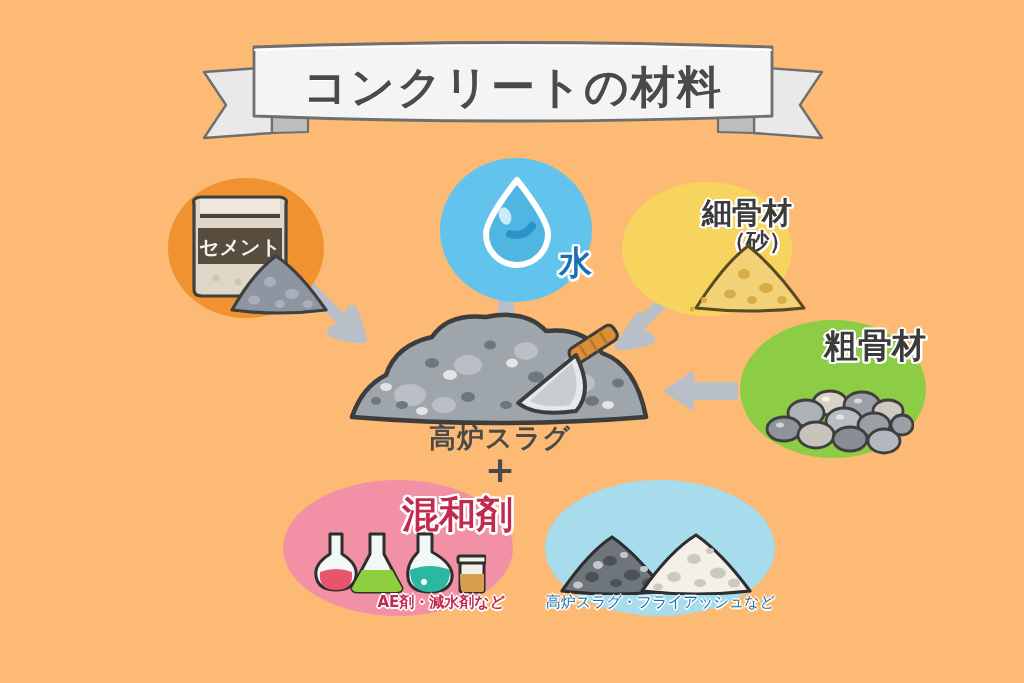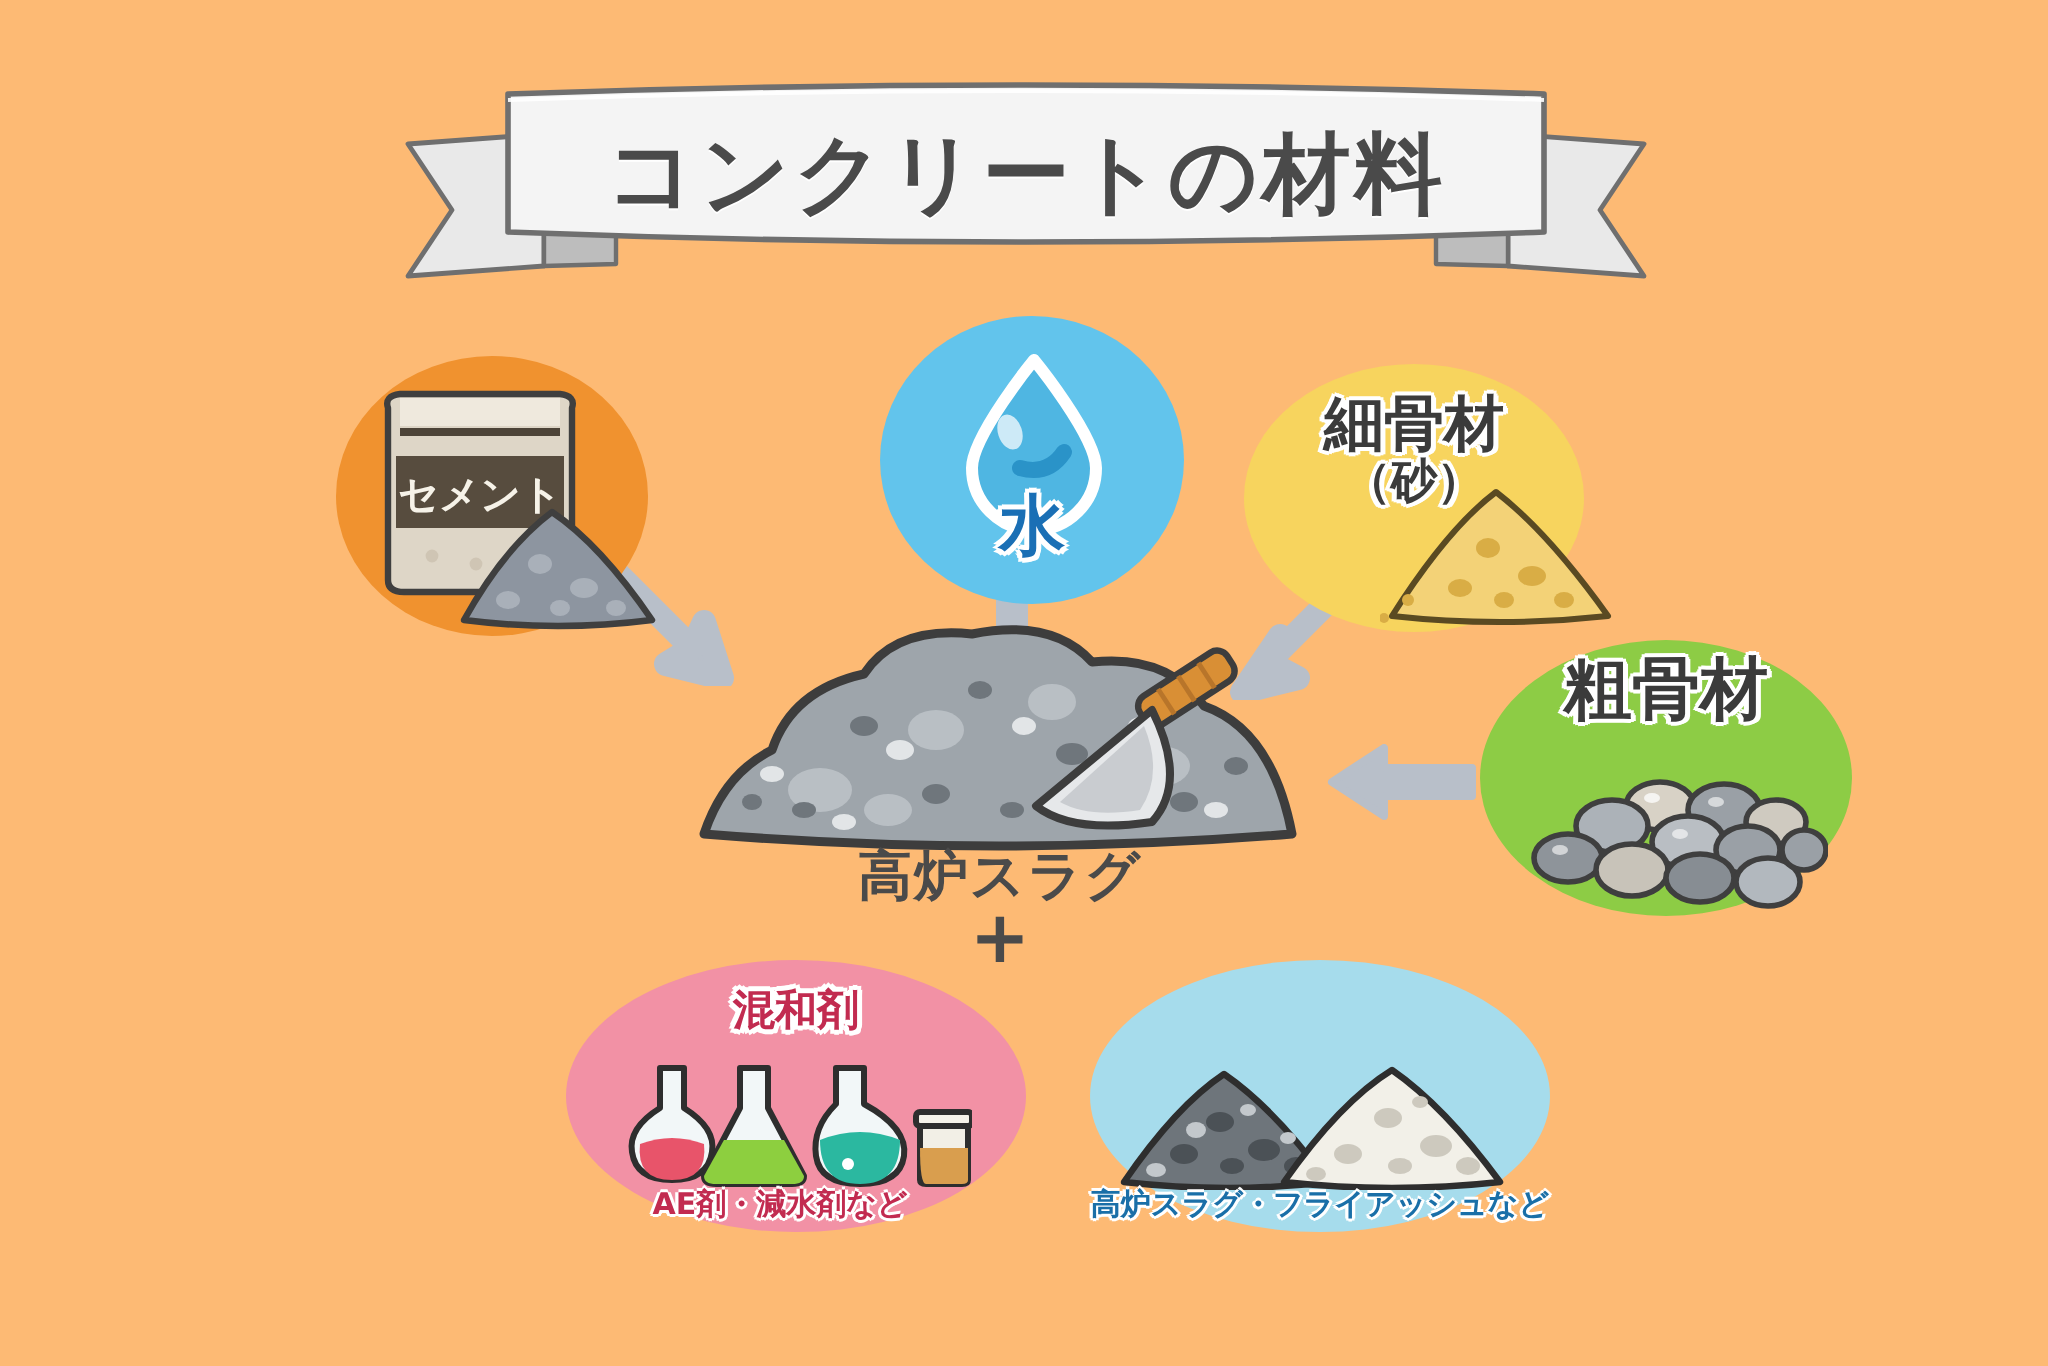--- a/index.html
+++ b/index.html
@@ -44,21 +44,21 @@
   }
 
   
   .blob {
     position: absolute;
     border-radius: 50%;
   }
   .blob-label {
     position: absolute;
     width: 100%;
-    text-align: center;
+    text-align: right;
     font-weight: bold;
     line-height: 1.12;
     pointer-events: none;
   }
 
   
   #blob-cement {
     left: 168px; top: 178px;
     width: 156px; height: 140px;
     background: #F0922F;
@@ -122,21 +122,21 @@
   .cap-chem {
     color: #C22B50;
     font-size: 15px;
     font-weight: bold;
     text-shadow: 1.6px 0 0 #fff, -1.6px 0 0 #fff, 0 1.6px 0 #fff, 0 -1.6px 0 #fff,
                  1.2px 1.2px 0 #fff, -1.2px 1.2px 0 #fff;
   }
   .cap-mineral {
     color: #1A6FA8;
     font-size: 15px;
-    font-weight: bold;
+    font-weight: normal;
     text-shadow: 1.6px 0 0 #fff, -1.6px 0 0 #fff, 0 1.6px 0 #fff, 0 -1.6px 0 #fff,
                  1.2px 1.2px 0 #fff, -1.2px 1.2px 0 #fff;
   }
 
   
   #concrete-art {
     position: absolute;
     left: 340px; top: 305px;
     width: 320px; height: 125px;
   }
@@ -309,21 +309,21 @@
       <line x1="270" y1="41" x2="270" y2="56" stroke="#b8752a" stroke-width="2.4"></line>
     </g>
 
     <path d="M236,50 L178,98 Q196,112 236,106 Q254,86 236,50 Z" fill="#e6e8ea" stroke="#3d3d3d" stroke-width="4" stroke-linejoin="round"></path>
     <path d="M232,58 L190,96 Q204,104 230,100 Q242,82 232,58 Z" fill="#c9ccd0"></path>
   </svg>
   <div id="concrete-label">高炉スラグ</div>
   <div id="plus-sign">+</div>
 
   <div class="blob" id="blob-chem"></div>
-  <div class="blob-label lbl-chem" style="left:283px; top:494px; width:230px; font-size:21px;">混和剤</div>
+  <div class="blob-label lbl-chem" style="left:283px; top:494px; width:230px; font-size:37px;">混和剤</div>
   <svg class="art" style="left:308px; top:532px;" width="178" height="62" viewBox="0 0 178 62">
     <g stroke="#2e2e2e" stroke-width="3" stroke-linejoin="round">
 
       <path d="M22,2 L34,2 L34,22 Q50,32 48,44 Q46,58 28,58 Q10,58 8,44 Q6,32 22,22 Z" fill="#f2f7f8"></path>
       <path d="M12,40 Q28,34 44,40 Q46,58 28,58 Q10,58 12,40 Z" fill="#e8546a" stroke="none"></path>
 
       <path d="M62,2 L76,2 L76,22 L94,56 Q94,60 88,60 L50,60 Q44,60 44,56 L62,22 Z" fill="#f2f7f8"></path>
       <path d="M54,38 L84,38 L94,56 Q94,60 88,60 L50,60 Q44,60 44,56 Z" fill="#8dcf3f" stroke="none"></path>
 
       <path d="M110,2 L124,2 L124,20 Q146,32 144,46 Q142,60 122,60 Q102,60 100,46 Q98,32 110,20 Z" fill="#f2f7f8"></path>

